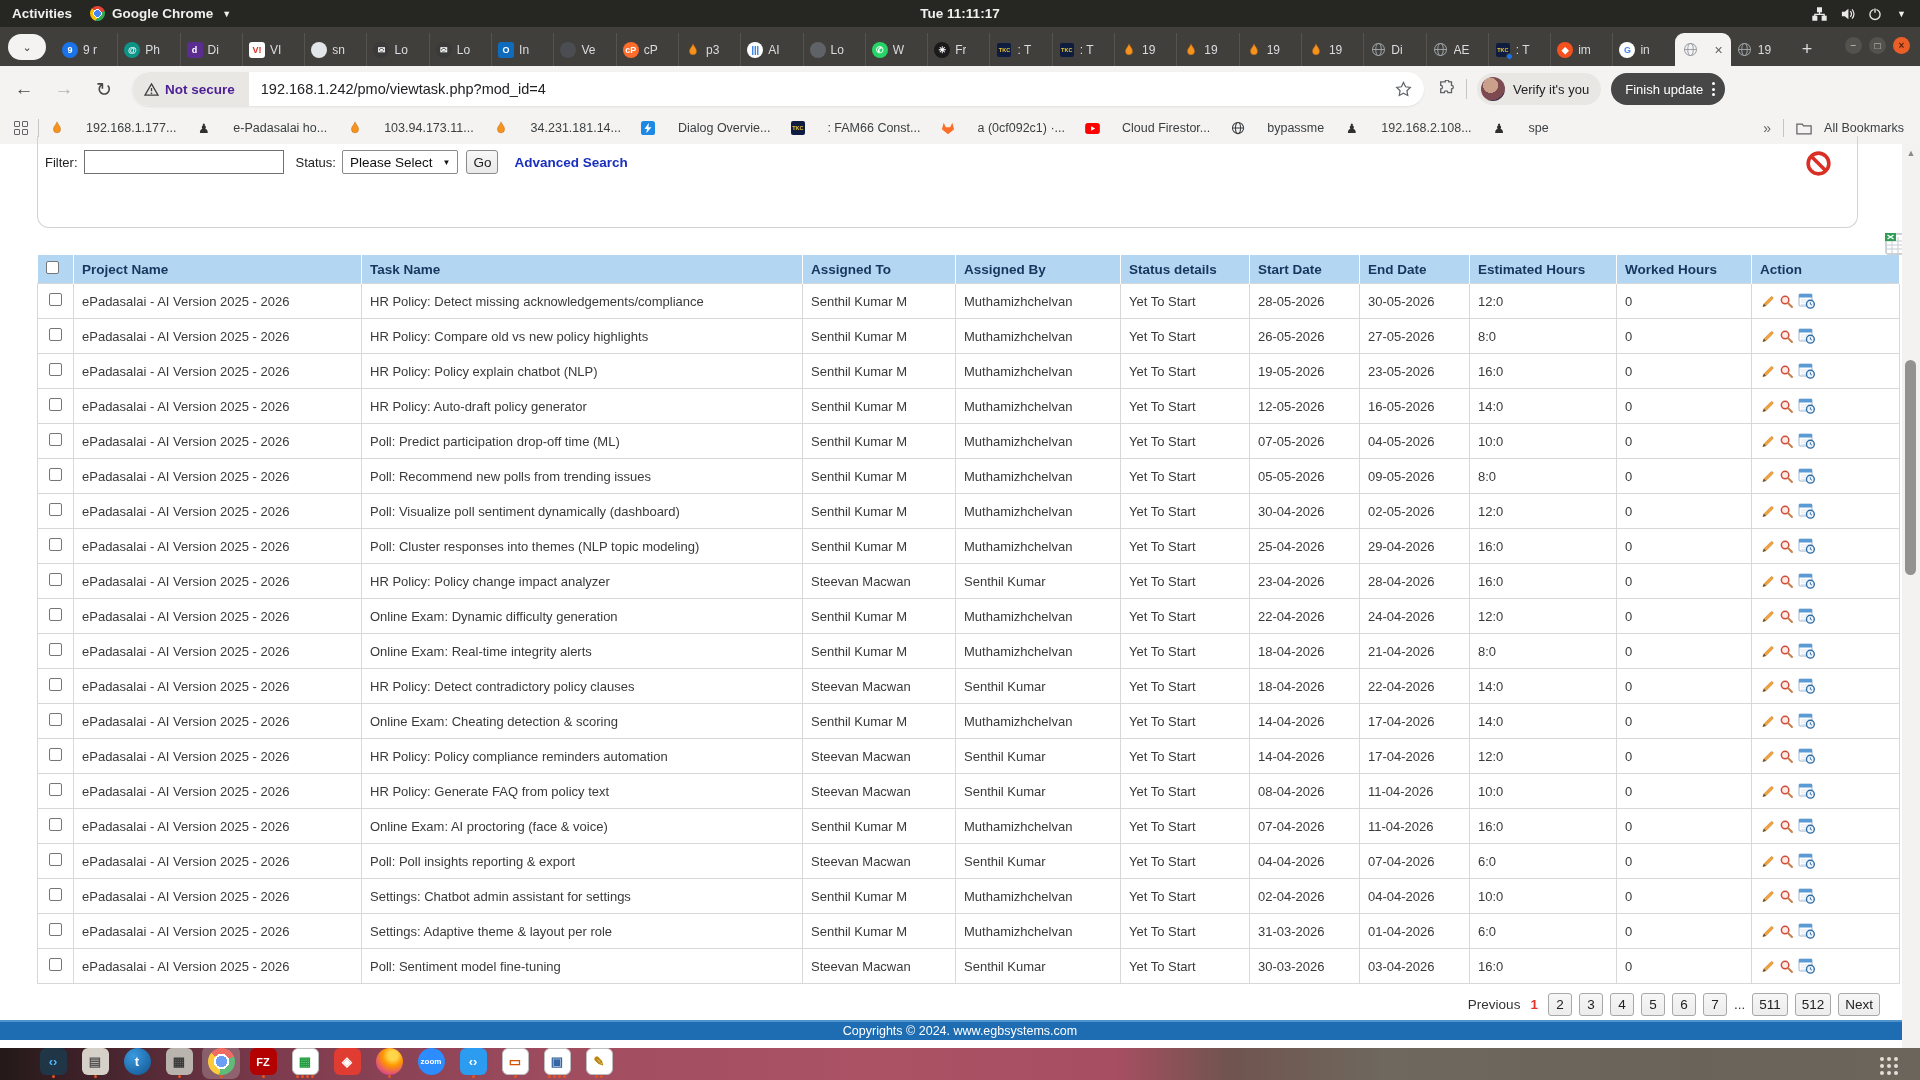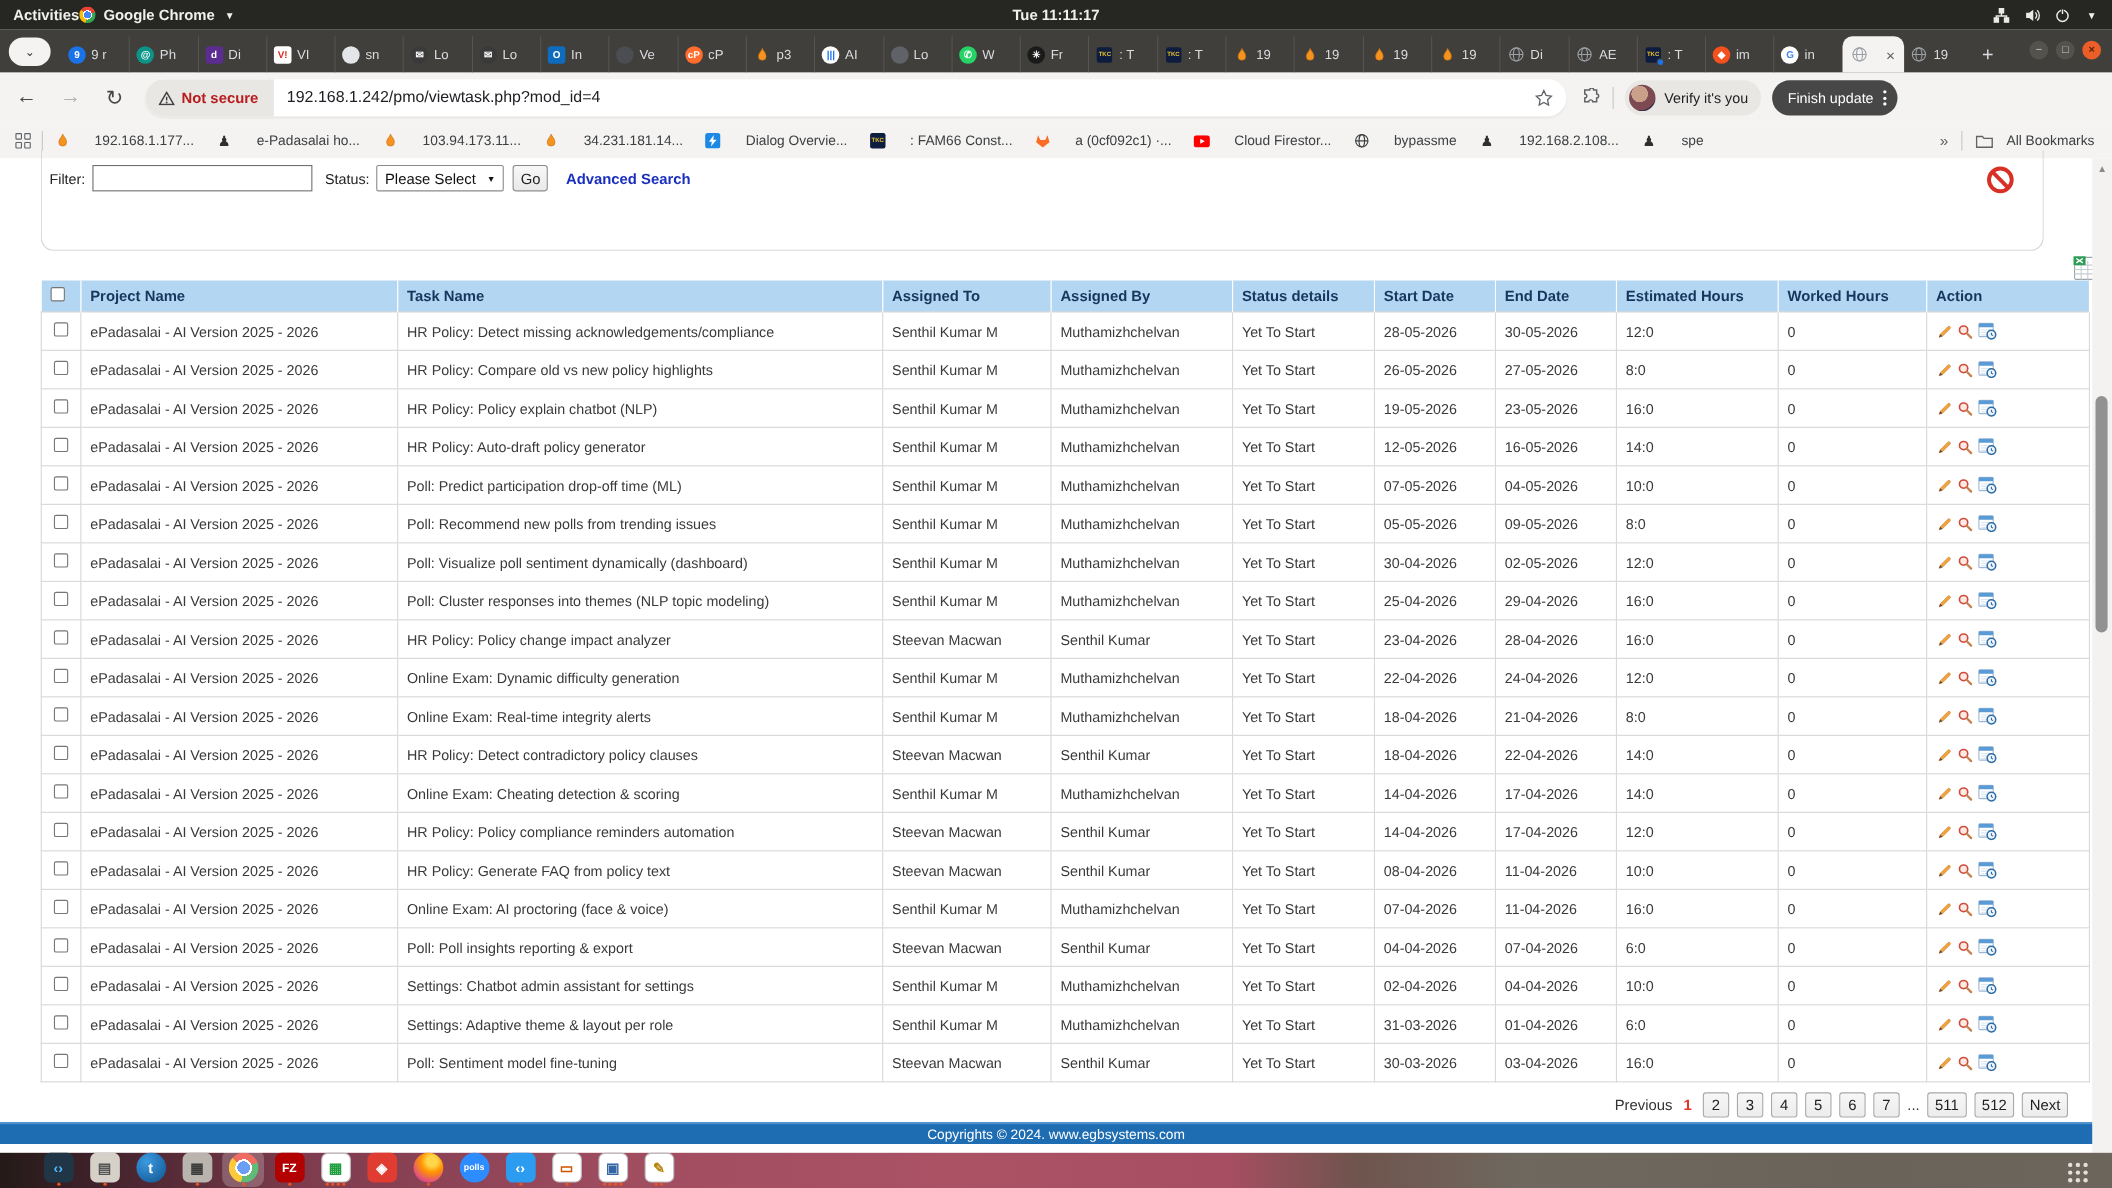--- a/index.html
+++ b/index.html
@@ -3,21 +3,21 @@
 <meta charset="utf-8">
 <style>
   * { box-sizing: border-box; margin: 0; padding: 0; }
   html,body { width:1920px; height:1080px; overflow:hidden; }
   body { font-family:"Liberation Sans", sans-serif; background:#fff; }
   #screen { position:relative; width:1920px; height:1080px; overflow:hidden; }
 
   
   .topbar { position:absolute; left:0; top:0; width:1920px; height:27px; background:#262622; color:#f0f0ee;
             display:flex; align-items:center; font-size:13.5px; font-weight:bold; }
-  .tb-left { display:flex; align-items:center; padding-left:12px; }
+  .tb-left { display:flex; align-items:center; gap:18px; padding-left:12px; }
   .tb-app { display:flex; align-items:center; gap:7px; }
   .chrome-logo { width:15px; height:15px; border-radius:50%;
      background: radial-gradient(circle at 50% 50%, #4285f4 0 30%, #fff 30% 40%, rgba(0,0,0,0) 40%),
                  conic-gradient(from -50deg, #ea4335 0 120deg, #34a853 0 240deg, #fbbc05 0 360deg); }
   .tb-caret { font-size:9px; margin-left:2px; }
   .tb-clock { position:absolute; left:0; right:0; text-align:center; pointer-events:none; }
   .tb-status { position:absolute; right:14px; top:0; height:27px; display:flex; align-items:center; gap:13px; }
   .tb-status svg { display:block; }
 
   
@@ -48,21 +48,21 @@
 
   
   .toolbar { position:absolute; left:0; top:66px; width:1920px; height:46px; background:#f5f3f1;
              display:flex; align-items:center; }
   .navbtn { width:32px; height:32px; display:flex; align-items:center; justify-content:center; font-size:19px;
             color:#474747; border-radius:50%; margin-left:8px; }
   .navbtn.disabled { color:#b4b2af; }
   .omnibox { margin-left:12px; width:1292px; height:34px; background:#fff; border-radius:17px; display:flex;
              align-items:center; overflow:hidden; box-shadow:0 1px 2px rgba(0,0,0,.08); }
   .notsecure { height:34px; display:flex; align-items:center; gap:6px; background:#e9e7e4; padding:0 14px 0 12px;
-               border-radius:17px 0 0 17px; color:#b91c1c; font-size:13.5px; font-weight:bold; }
+               border-radius:17px 0 0 17px; color:#4c1d95; font-size:13.5px; font-weight:bold; }
   .url { margin-left:12px; font-size:14.5px; color:#202124; flex:1; white-space:nowrap; overflow:hidden; }
   .omni-star { margin:0 12px; }
   .tool-right { display:flex; align-items:center; margin-left:14px; gap:10px; }
   .tool-sep { width:1px; height:20px; background:#c8c6c3; }
   .chip { height:32px; border-radius:16px; display:flex; align-items:center; gap:8px; padding:0 12px 0 4px;
           background:#e9e7e4; font-size:13px; color:#202124; }
   .avatar { width:24px; height:24px; border-radius:50%;
             background: radial-gradient(circle at 40% 35%, #caa08a 0 35%, #7d4a52 36% 70%, #3f2d49 71%); }
   .update-pill { height:32px; border-radius:16px; background:#474747; color:#fff; font-size:13px; display:flex;
                  align-items:center; gap:9px; padding:0 10px 0 14px; }
@@ -1245,21 +1245,21 @@
           <div class="dico dk-remmina">◈</div>
           <div class="ddots"></div>
         </div>
         <div class="dapp">
           <div class="dico dk-firefox"></div>
           <div class="ddots">
             <i></i>
           </div>
         </div>
         <div class="dapp">
-          <div class="dico dk-zoom" style="font-size: 8px; font-weight: bold;">polls</div>
+          <div class="dico dk-zoom" style="font-size: 8px; font-weight: bold;">zoom</div>
           <div class="ddots"></div>
         </div>
         <div class="dapp">
           <div class="dico dk-code-blue">‹›</div>
           <div class="ddots">
             <i></i>
           </div>
         </div>
         <div class="dapp">
           <div class="dico dk-impress">▭</div>

